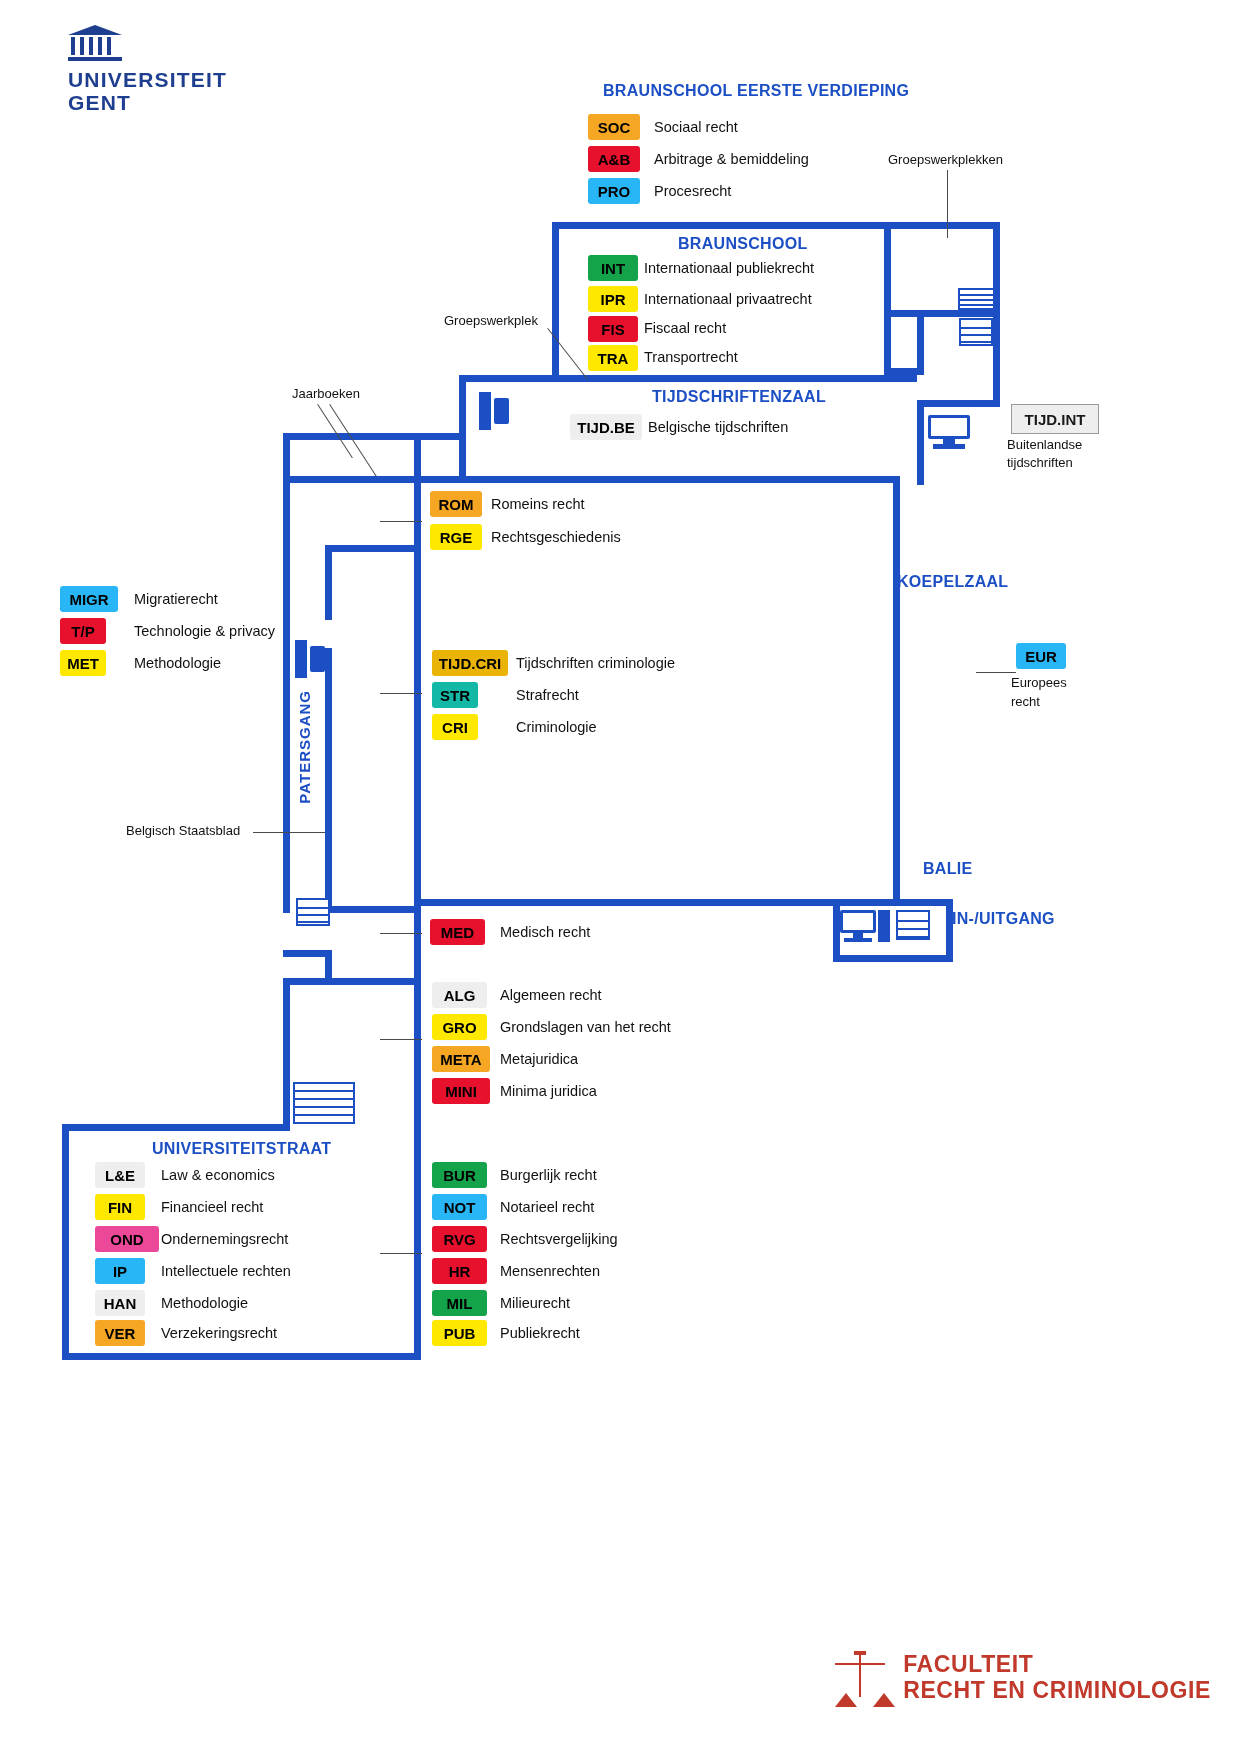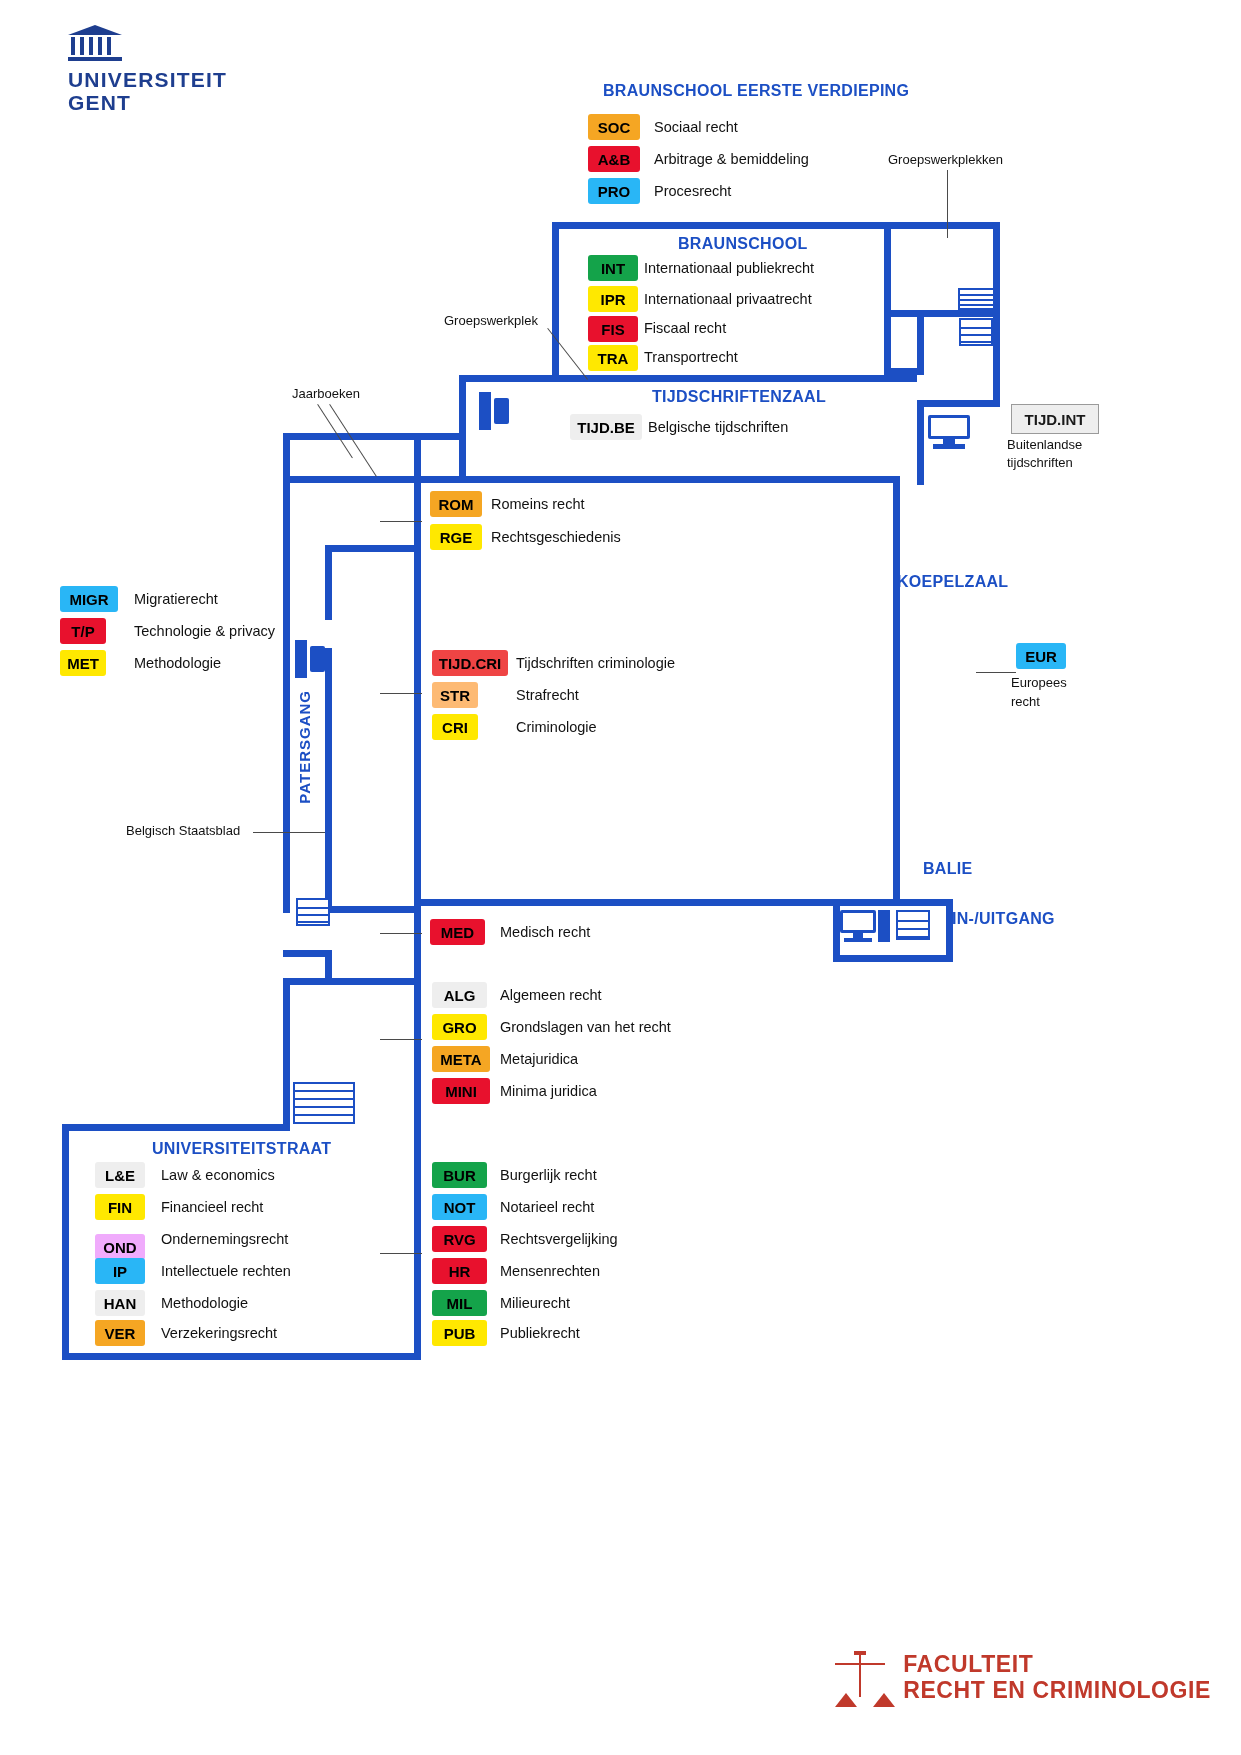--- a/index.html
+++ b/index.html
@@ -245,23 +245,23 @@
 <div class="abs" style="left:1011px; top:404px; width:86px; height:28px; background:#eeeeee; border:1px solid #9a9a9a; display:flex; align-items:center; justify-content:center; font-weight:bold; font-size:15px;">TIJD.INT</div>
 <div class="plain" style="left:1007px; top:436px; white-space:pre-line; line-height:18px;">Buitenlandse
 tijdschriften</div>
 
 <div class="tag" style="left:430px; top:491px; width:52px; background:#f5a623;">ROM</div>
 <div class="tagtext" style="left:491px; top:496px;">Romeins recht</div>
 <div class="tag" style="left:430px; top:524px; width:52px; background:#ffe800;">RGE</div>
 <div class="tagtext" style="left:491px; top:529px;">Rechtsgeschiedenis</div>
 <div class="lead h" style="left:380px; top:521px; width:42px;"></div>
 
-<div class="tag" style="left:432px; top:650px; width:76px; background:#ef4444;">TIJD.CRI</div>
+<div class="tag" style="left:432px; top:650px; width:76px; background:#eab308;">TIJD.CRI</div>
 <div class="tagtext" style="left:516px; top:655px;">Tijdschriften criminologie</div>
-<div class="tag" style="left:432px; top:682px; width:46px; background:#fdba74;">STR</div>
+<div class="tag" style="left:432px; top:682px; width:46px; background:#14b8a6;">STR</div>
 <div class="tagtext" style="left:516px; top:687px;">Strafrecht</div>
 <div class="tag" style="left:432px; top:714px; width:46px; background:#ffe800;">CRI</div>
 <div class="tagtext" style="left:516px; top:719px;">Criminologie</div>
 <div class="lead h" style="left:380px; top:693px; width:42px;"></div>
 
 <div class="tag" style="left:60px; top:586px; width:58px; background:#29b6f6;">MIGR</div>
 <div class="tagtext" style="left:134px; top:591px;">Migratierecht</div>
 <div class="tag" style="left:60px; top:618px; width:46px; background:#e8112d;">T/P</div>
 <div class="tagtext" style="left:134px; top:623px;">Technologie &amp; privacy</div>
 <div class="tag" style="left:60px; top:650px; width:46px; background:#ffe800;">MET</div>
@@ -283,21 +283,21 @@
 <div class="tag" style="left:432px; top:1046px; width:58px; background:#f5a623;">META</div>
 <div class="tagtext" style="left:500px; top:1051px;">Metajuridica</div>
 <div class="tag" style="left:432px; top:1078px; width:58px; background:#e8112d;">MINI</div>
 <div class="tagtext" style="left:500px; top:1083px;">Minima juridica</div>
 <div class="lead h" style="left:380px; top:1039px; width:42px;"></div>
 
 <div class="tag" style="left:95px; top:1162px; width:50px; background:#eeeeee;">L&amp;E</div>
 <div class="tagtext" style="left:161px; top:1167px;">Law &amp; economics</div>
 <div class="tag" style="left:95px; top:1194px; width:50px; background:#ffe800;">FIN</div>
 <div class="tagtext" style="left:161px; top:1199px;">Financieel recht</div>
-<div class="tag" style="left:95px; top:1226px; width:50px; background:#f0abfc;margin-top:8px;">OND</div>
+<div class="tag" style="left:95px; top:1226px; width:64px; background:#ec4899;">OND</div>
 <div class="tagtext" style="left:161px; top:1231px;">Ondernemingsrecht</div>
 <div class="tag" style="left:95px; top:1258px; width:50px; background:#29b6f6;">IP</div>
 <div class="tagtext" style="left:161px; top:1263px;">Intellectuele rechten</div>
 <div class="tag" style="left:95px; top:1290px; width:50px; background:#eeeeee;">HAN</div>
 <div class="tagtext" style="left:161px; top:1295px;">Methodologie</div>
 <div class="tag" style="left:95px; top:1320px; width:50px; background:#f5a623;">VER</div>
 <div class="tagtext" style="left:161px; top:1325px;">Verzekeringsrecht</div>
 
 <div class="tag" style="left:432px; top:1162px; width:55px; background:#14a34a;">BUR</div>
 <div class="tagtext" style="left:500px; top:1167px;">Burgerlijk recht</div>

